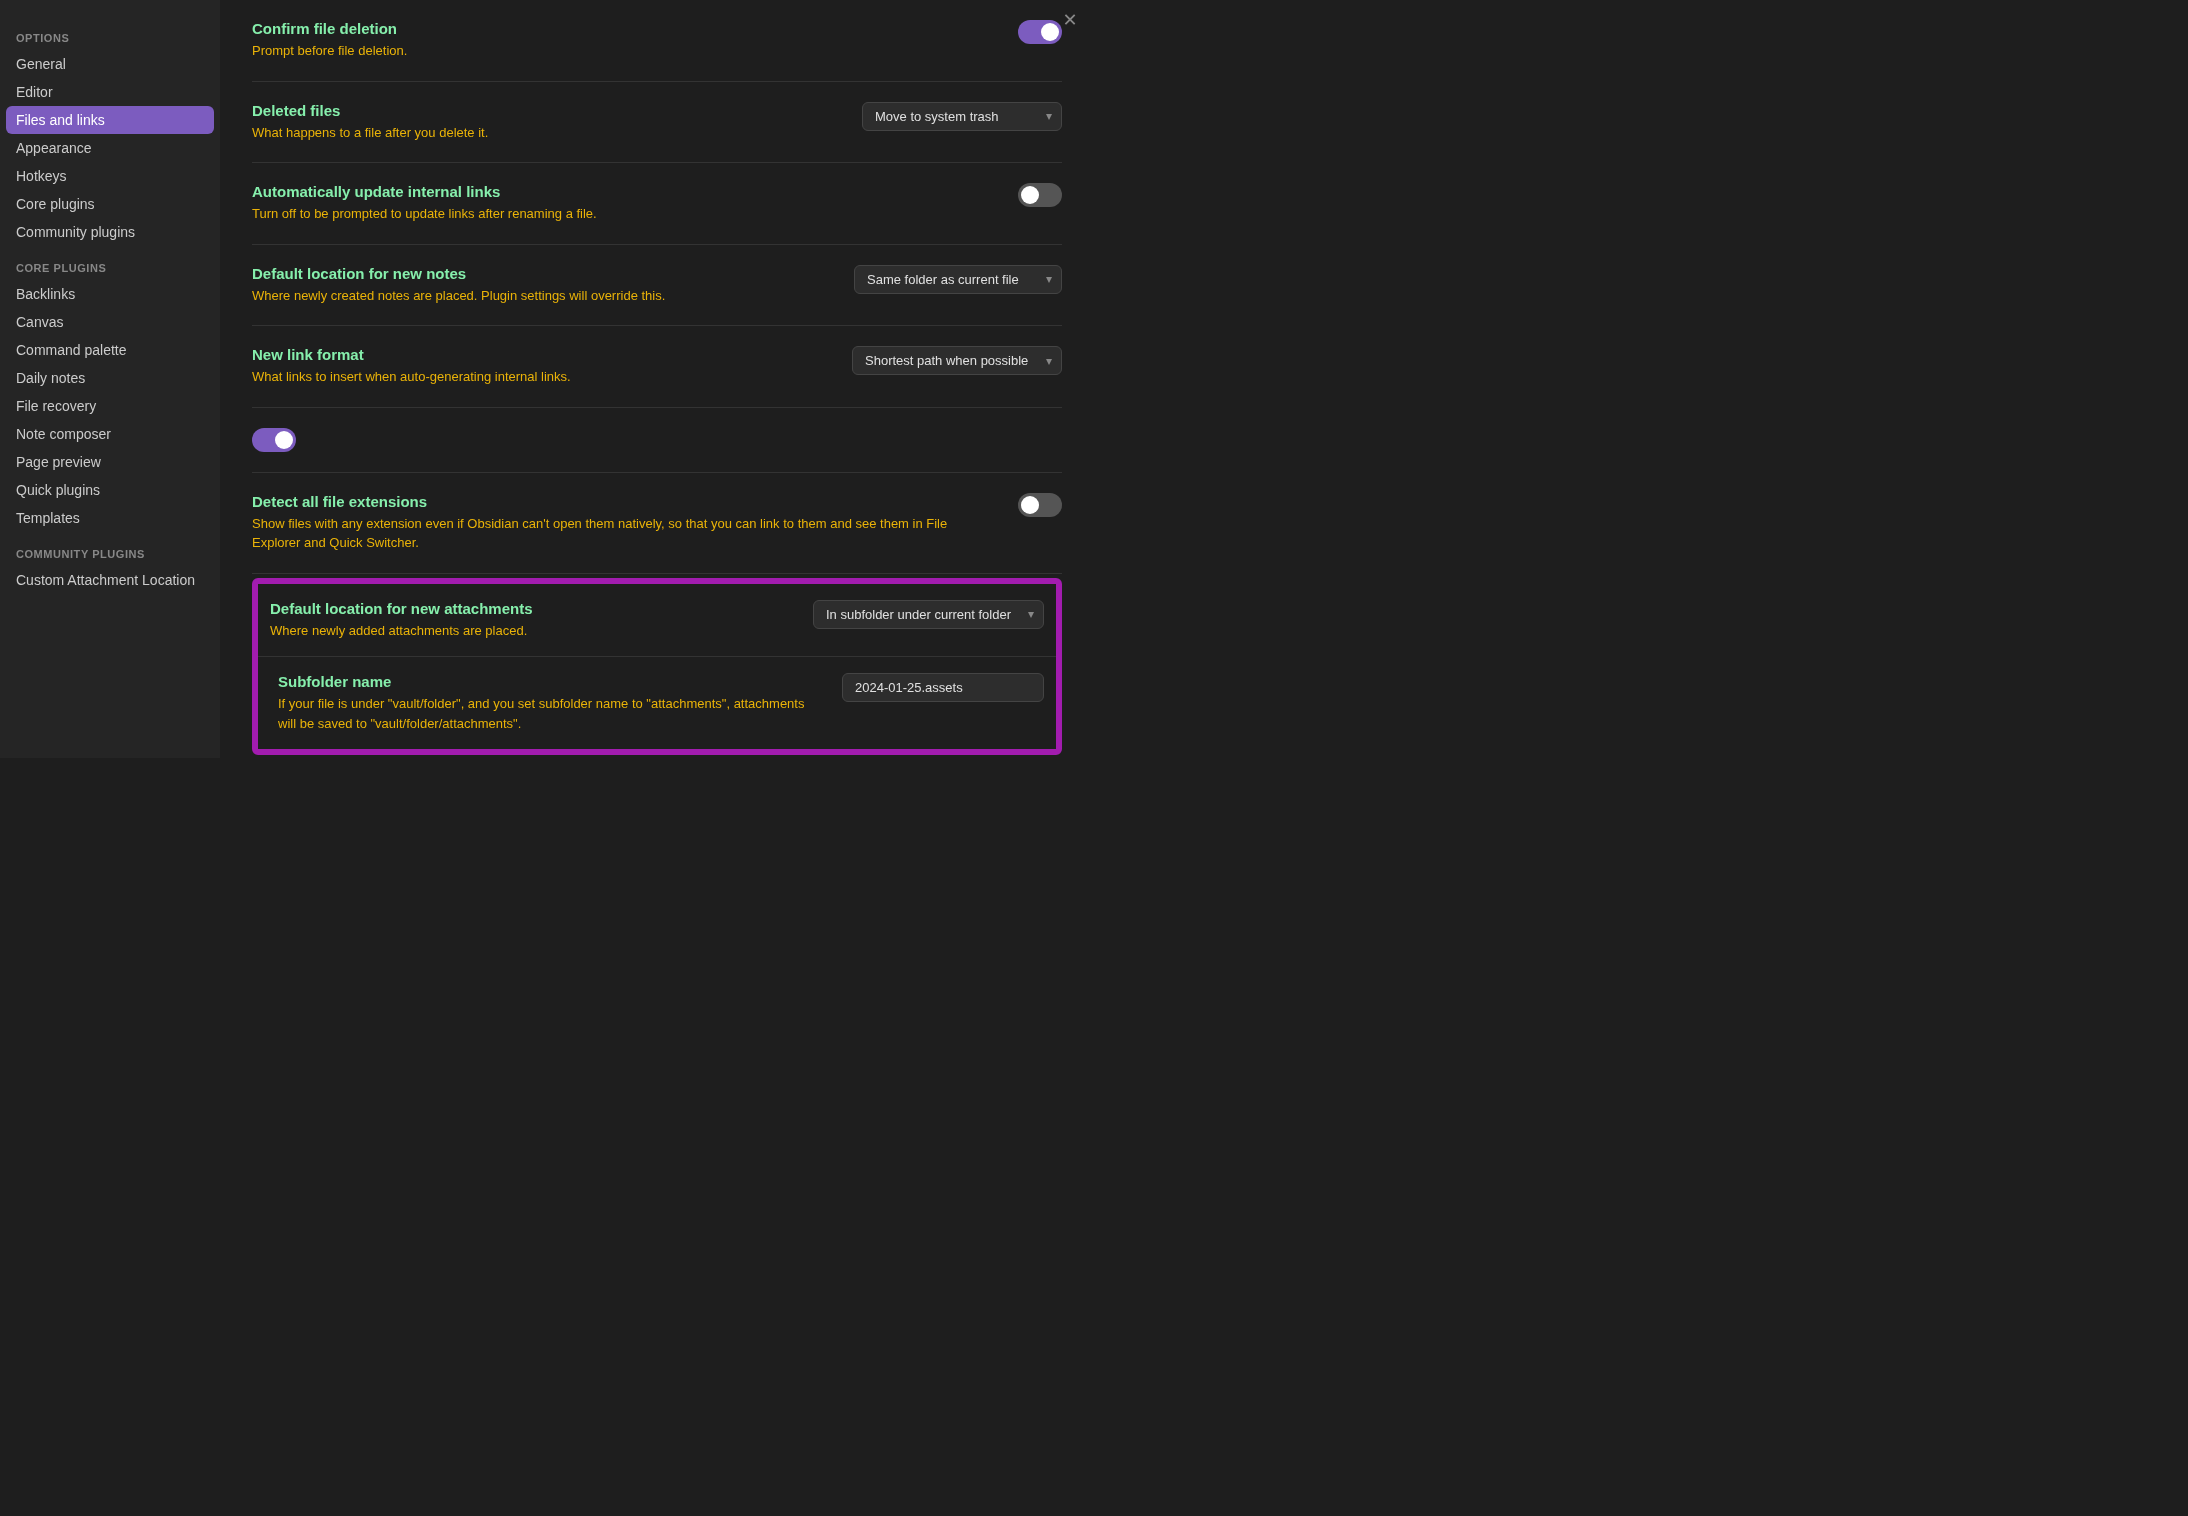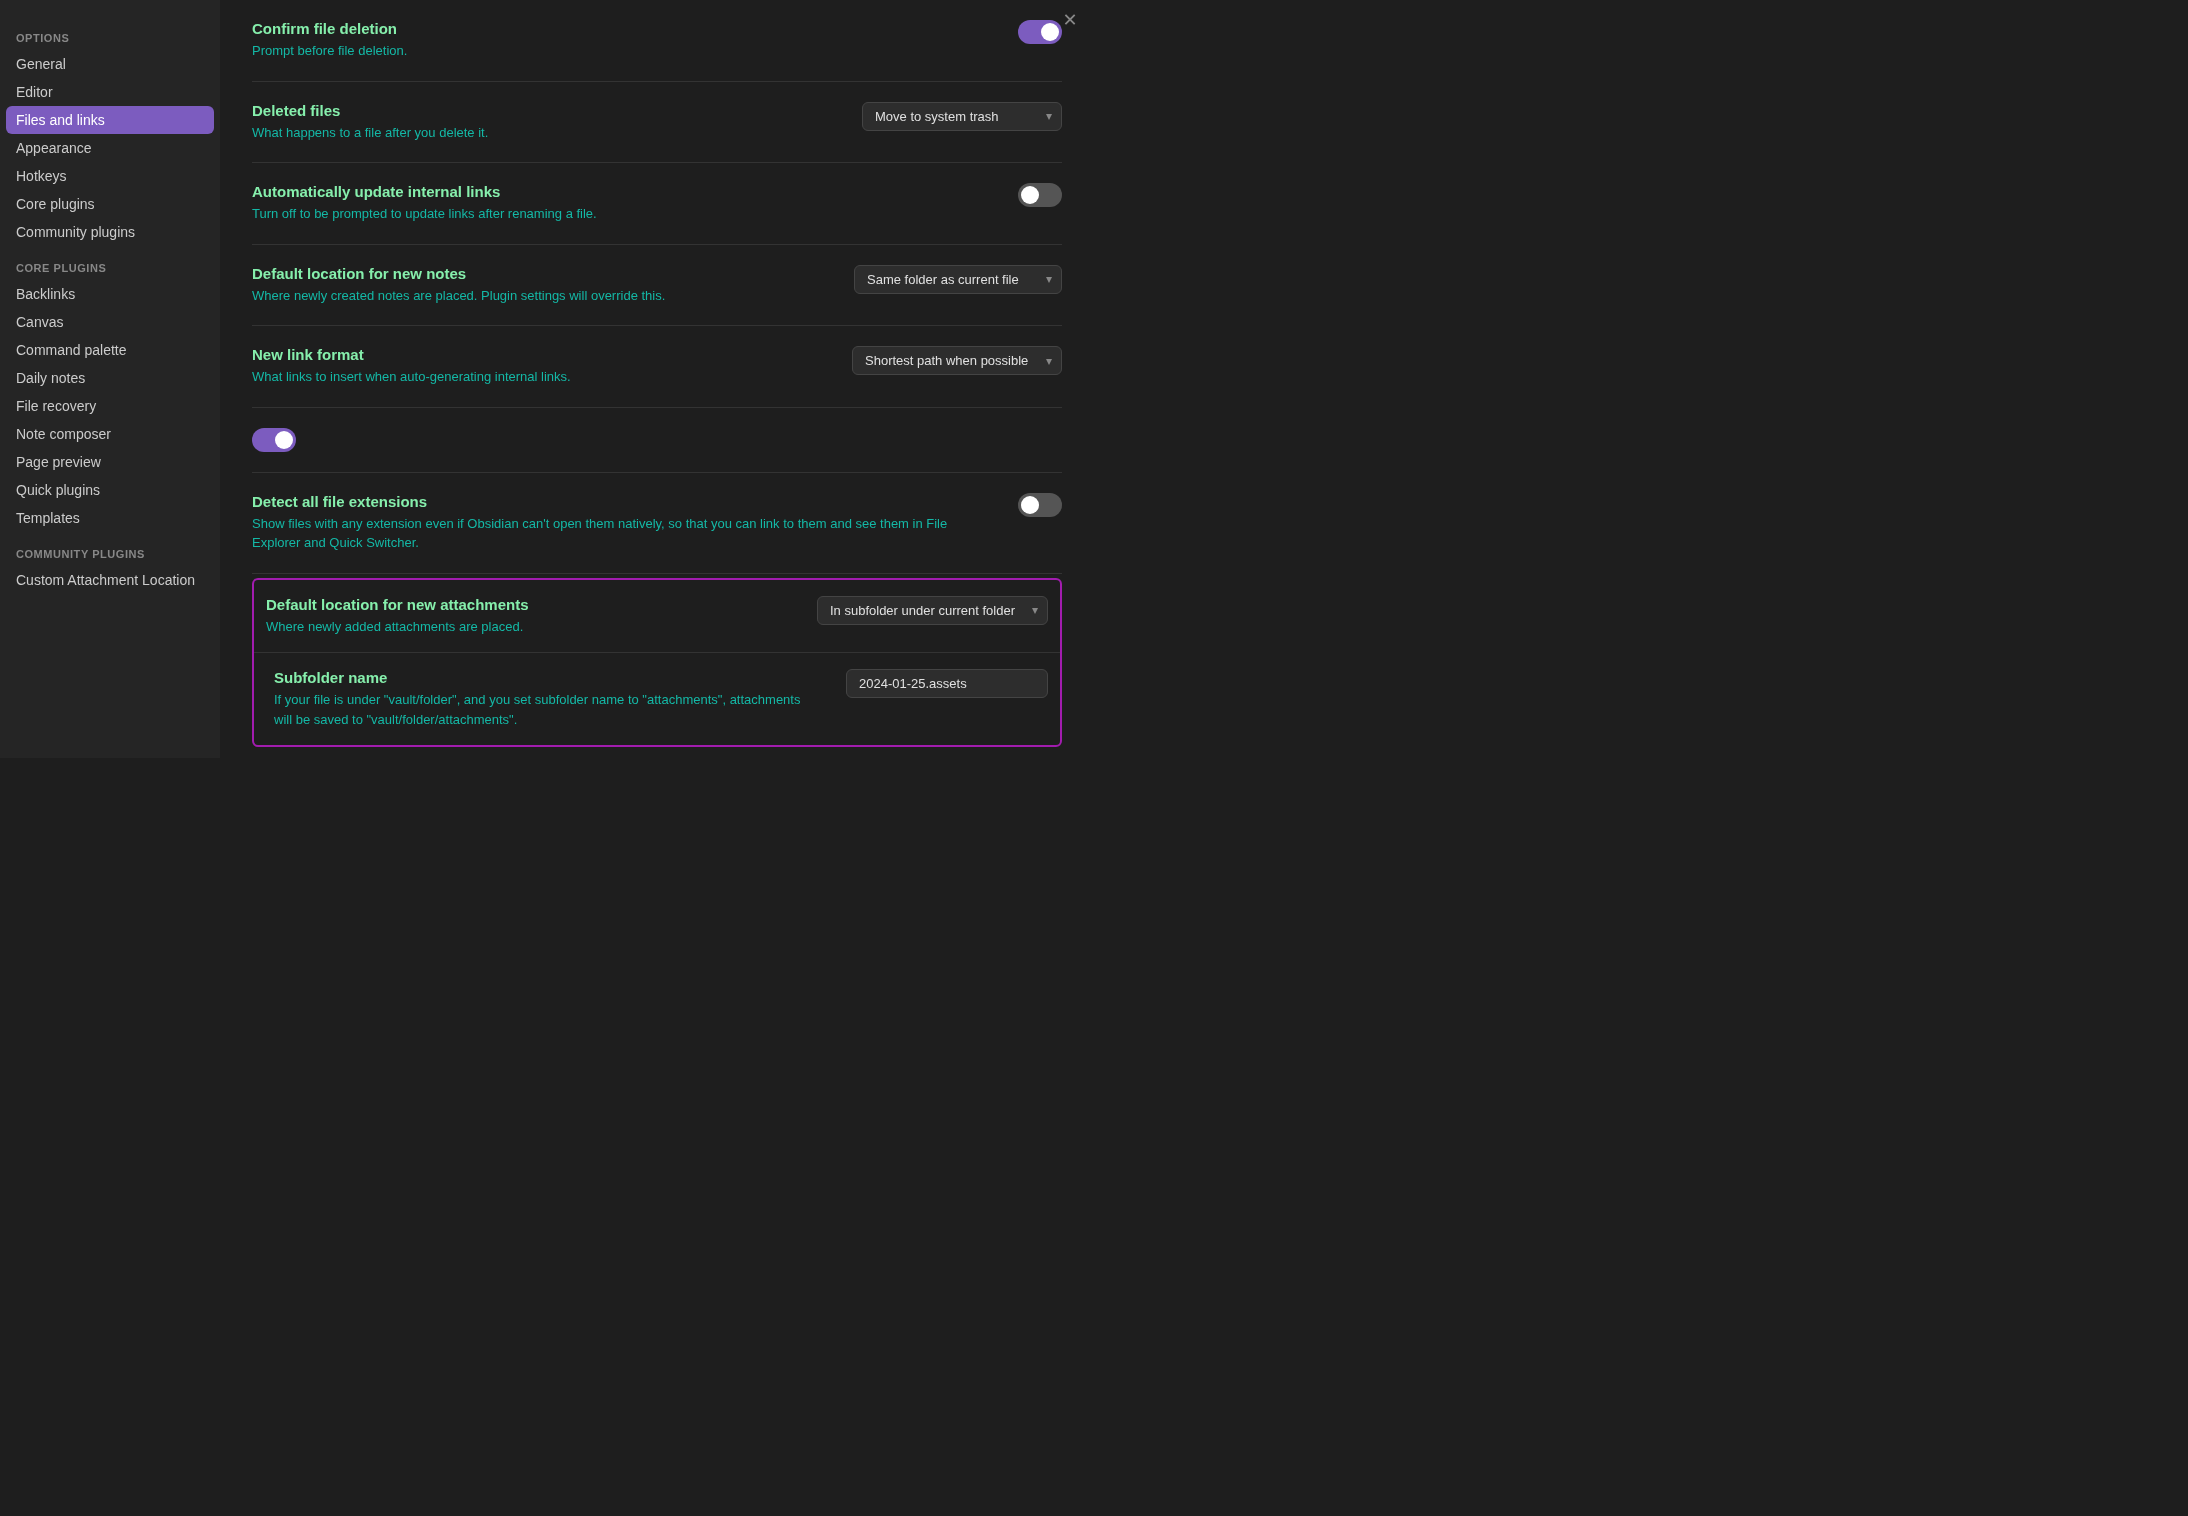--- a/index.html
+++ b/index.html
@@ -87,21 +87,21 @@
       min-width: 0;
     }
     .setting-title {
       font-size: 15px;
       font-weight: 600;
       color: #86efac;
       margin-bottom: 4px;
     }
     .setting-desc {
       font-size: 13px;
-      color: #14b8a6;
+      color: #eab308;
       line-height: 1.5;
     }
 
     .setting-control {
       flex-shrink: 0;
       display: flex;
       align-items: center;
       border-radius: 13px;
     }
 
@@ -176,21 +176,21 @@
       border: 1px solid #444;
       border-radius: 6px;
       padding: 6px 12px;
       color: #e0e0e0;
       font-size: 13px;
       min-width: 180px;
     }
 
     
     .highlighted-section {
-      border: 2px solid #a21caf;
+      border: 6px solid #a21caf;
       border-radius: 6px;
       margin: 4px 0;
     }
     .highlighted-section .setting-row {
       padding: 16px 12px;
     }
     .highlighted-section .setting-row:first-child {
       border-bottom: 1px solid #333;
     }
     .highlighted-section .setting-row:last-child {

